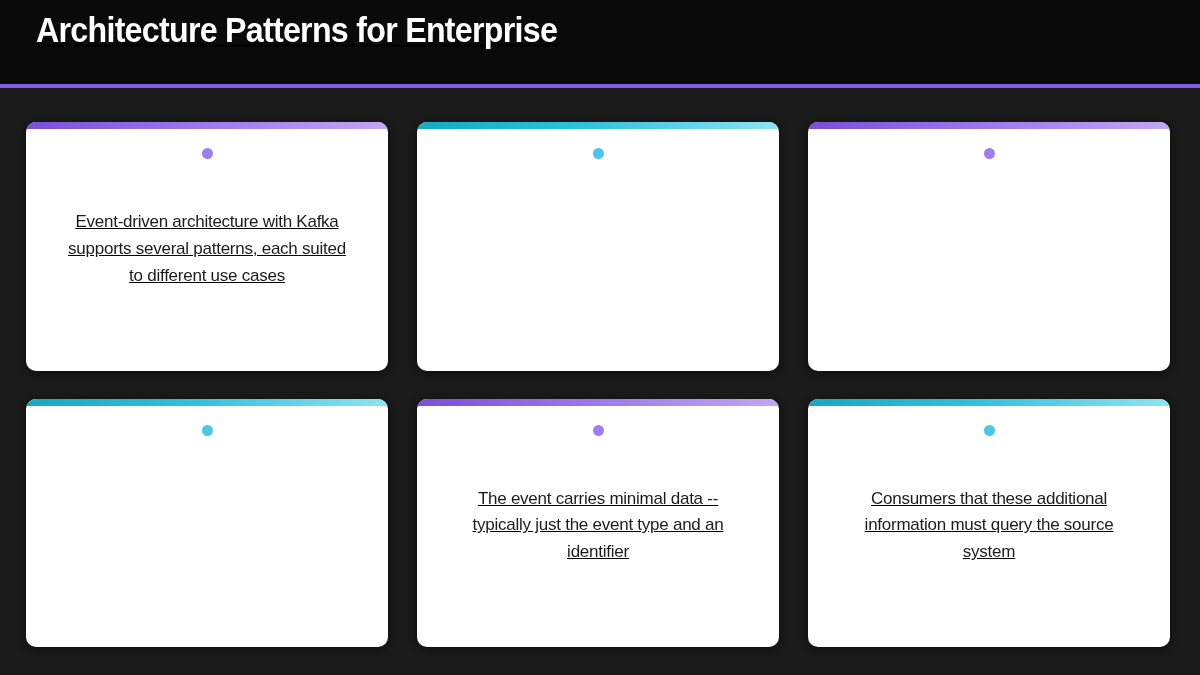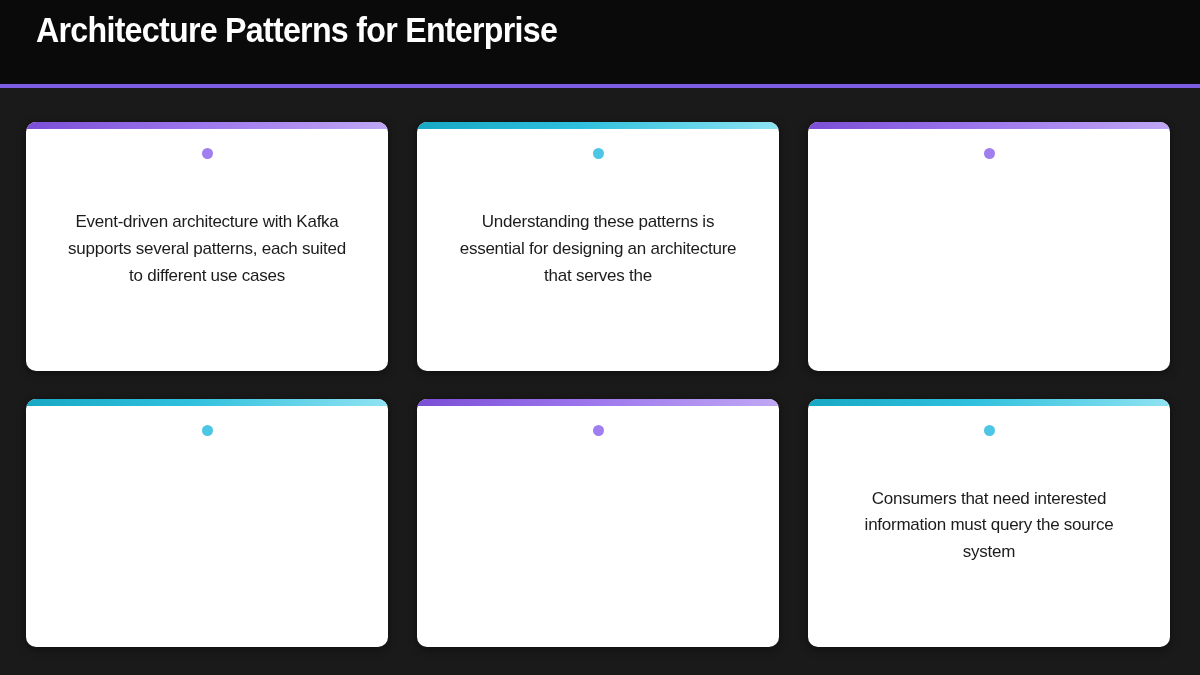--- a/index.html
+++ b/index.html
@@ -16,20 +16,21 @@
     -webkit-font-smoothing: antialiased;
   }
 
   .slide {
     position: relative;
     width: 1200px;
     height: 675px;
     background: #1a1a1a;
     display: flex;
     flex-direction: column;
+    text-decoration: underline;
   }
 
   
   .header {
     height: 88px;
     flex: 0 0 88px;
     background: #0a0a0a;
     border-bottom: 4px solid #7c5ce0;
     display: flex;
     align-items: flex-start;
@@ -127,42 +128,42 @@
       <div class="card-accent"></div>
       <div class="card-dot"></div>
       <div class="card-body">
         <p class="card-text">Event-driven architecture with Kafka supports several patterns, each suited to different use cases</p>
       </div>
     </div>
 
     <div class="card accent-teal">
       <div class="card-accent"></div>
       <div class="card-dot"></div>
-      <div class="card-body">
-        <p class="card-text">Understanding these patterns is essential for designing an architecture that serves the</p>
-      </div>
     </div>
 
     <div class="card accent-purple">
       <div class="card-accent"></div>
       <div class="card-dot"></div>
     </div>
 
     <div class="card accent-teal">
       <div class="card-accent"></div>
       <div class="card-dot"></div>
     </div>
 
     <div class="card accent-purple">
       <div class="card-accent"></div>
       <div class="card-dot"></div>
+      <div class="card-body">
+        <p class="card-text">The event carries minimal data -- typically just the event type and an identifier</p>
+      </div>
     </div>
 
     <div class="card accent-teal">
       <div class="card-accent"></div>
       <div class="card-dot"></div>
       <div class="card-body">
-        <p class="card-text">Consumers that need interested information must query the source system</p>
+        <p class="card-text">Consumers that these additional information must query the source system</p>
       </div>
     </div>
 
   </div>
 </div>
 
 </body></html>

